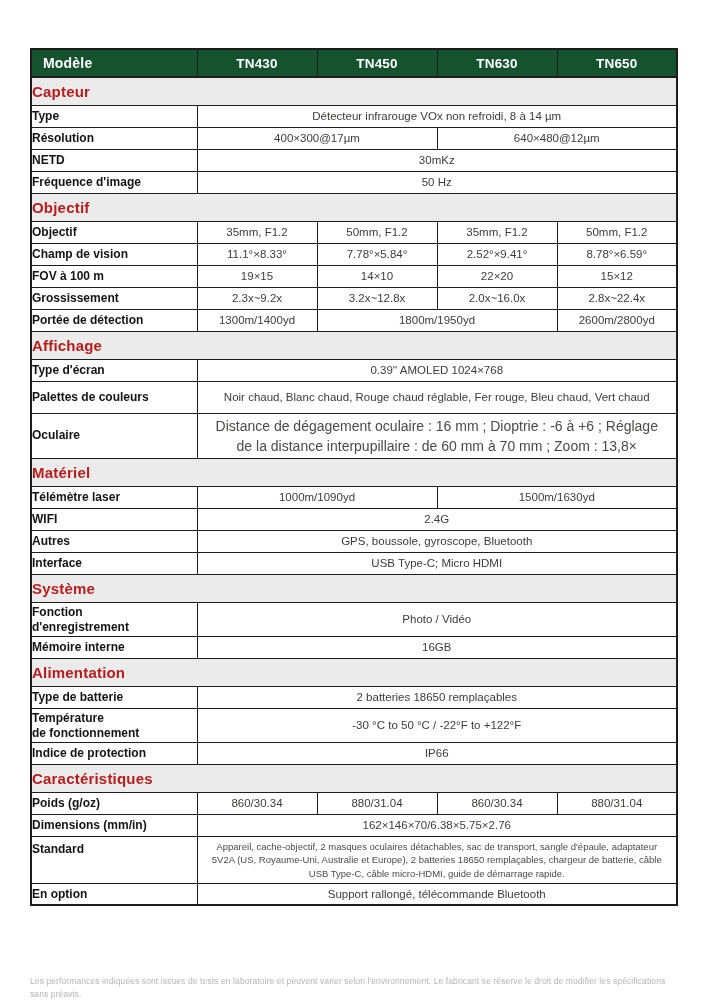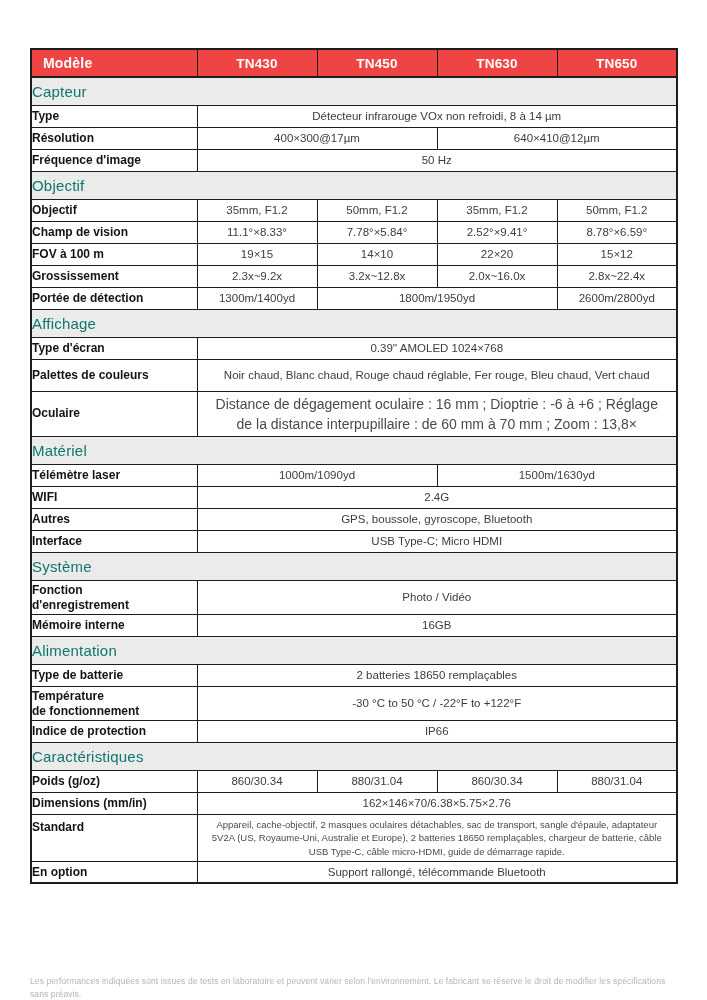--- a/index.html
+++ b/index.html
@@ -22,39 +22,39 @@
     border: 2px solid #1d1d1b;
   }
   table.spec col.c-label { width: 166px; }
   table.spec col.c-val   { width: 120px; }
   table.spec td, table.spec th {
     border: 1px solid #1d1d1b;
     padding: 0;
     overflow: hidden;
   }
   tr.model-row th {
-    background: #ef4444;
+    background: #14532d;
     color: #ffffff;
     font-size: 13.5px;
     font-weight: bold;
     height: 28px;
     text-align: center;
     letter-spacing: 0.2px;
     border-bottom: 2px solid #1d1d1b;
   }
   tr.model-row th.model-label {
     text-align: left;
     padding-left: 11px;
     font-size: 14px;
   }
   td.section {
     background: #ebebeb;
     font-size: 15px;
-    font-weight: normal;
-    color: #0f766e;
+    font-weight: bold;
+    color: #b91c1c;
     height: 28px;
     padding: 2px 10px 3px 10px;
     border-top: 2px solid #1d1d1b;
     letter-spacing: 0.2px;
   }
   td.lbl {
     font-size: 12px;
     font-weight: bold;
     color: #141414;
     padding: 2px 6px 2px 11px;
@@ -112,21 +112,25 @@
       <tr>
         <td class="section" colspan="5">Capteur</td>
       </tr>
       <tr class="h22">
         <td class="lbl">Type</td>
         <td class="val" colspan="4">Détecteur infrarouge VOx non refroidi, 8 à 14 µm</td>
       </tr>
       <tr class="h22">
         <td class="lbl">Résolution</td>
         <td class="val" colspan="2">400×300@17µm</td>
-        <td class="val" colspan="2">640×410@12µm</td>
+        <td class="val" colspan="2">640×480@12µm</td>
+      </tr>
+      <tr class="h22">
+        <td class="lbl">NETD</td>
+        <td class="val" colspan="4">30mKz</td>
       </tr>
       <tr class="h22">
         <td class="lbl">Fréquence d'image</td>
         <td class="val" colspan="4">50 Hz</td>
       </tr>
 
       <tr>
         <td class="section" colspan="5">Objectif</td>
       </tr>
       <tr class="h22">

